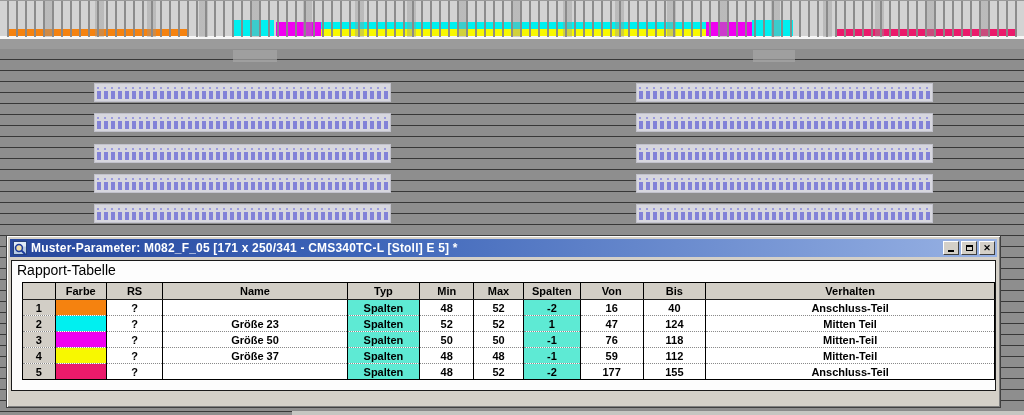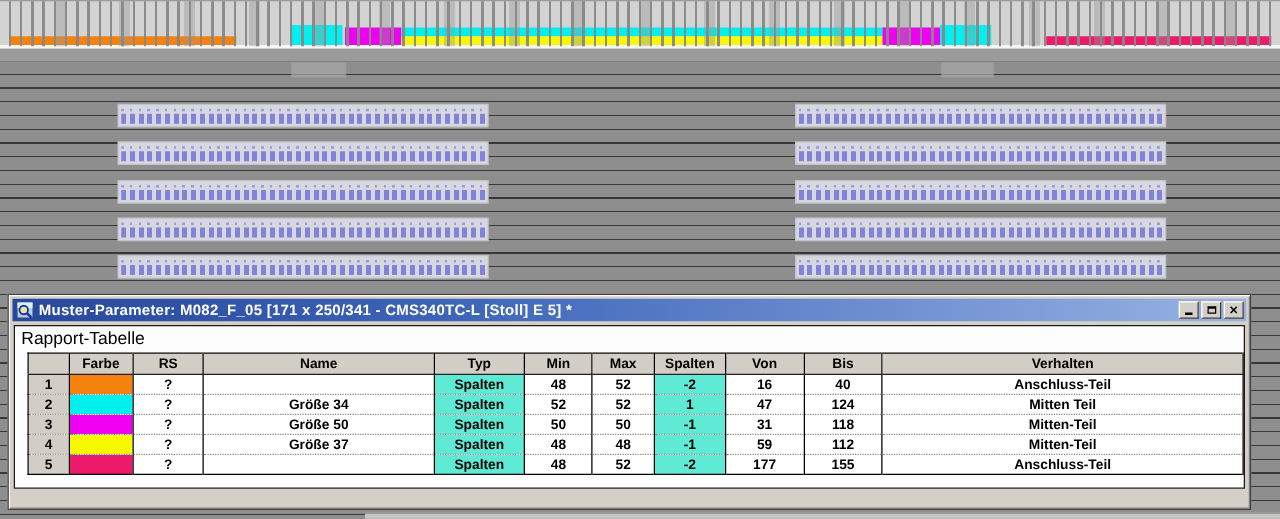--- a/index.html
+++ b/index.html
@@ -161,39 +161,39 @@
               <td class="c-white">52</td>
               <td class="c-gray">-2</td>
               <td class="c-white">16</td>
               <td class="c-white">40</td>
               <td class="c-white">Anschluss-Teil</td>
             </tr>
             <tr>
               <td class="c-num">2</td>
               <td class="c-farbe" style="background: rgb(0, 240, 240);"></td>
               <td class="c-white">?</td>
-              <td class="c-white">Größe 34</td>
+              <td class="c-white">Größe 23</td>
               <td class="c-gray">Spalten</td>
               <td class="c-white">52</td>
               <td class="c-white">52</td>
               <td class="c-gray">1</td>
               <td class="c-white">47</td>
               <td class="c-white">124</td>
               <td class="c-white">Mitten Teil</td>
             </tr>
             <tr>
               <td class="c-num">3</td>
               <td class="c-farbe" style="background: rgb(240, 0, 240);"></td>
               <td class="c-white">?</td>
               <td class="c-white">Größe 50</td>
               <td class="c-gray">Spalten</td>
               <td class="c-white">50</td>
               <td class="c-white">50</td>
               <td class="c-gray">-1</td>
-              <td class="c-white">31</td>
+              <td class="c-white">76</td>
               <td class="c-white">118</td>
               <td class="c-white">Mitten-Teil</td>
             </tr>
             <tr>
               <td class="c-num">4</td>
               <td class="c-farbe" style="background: rgb(248, 248, 0);"></td>
               <td class="c-white">?</td>
               <td class="c-white">Größe 37</td>
               <td class="c-gray">Spalten</td>
               <td class="c-white">48</td>

